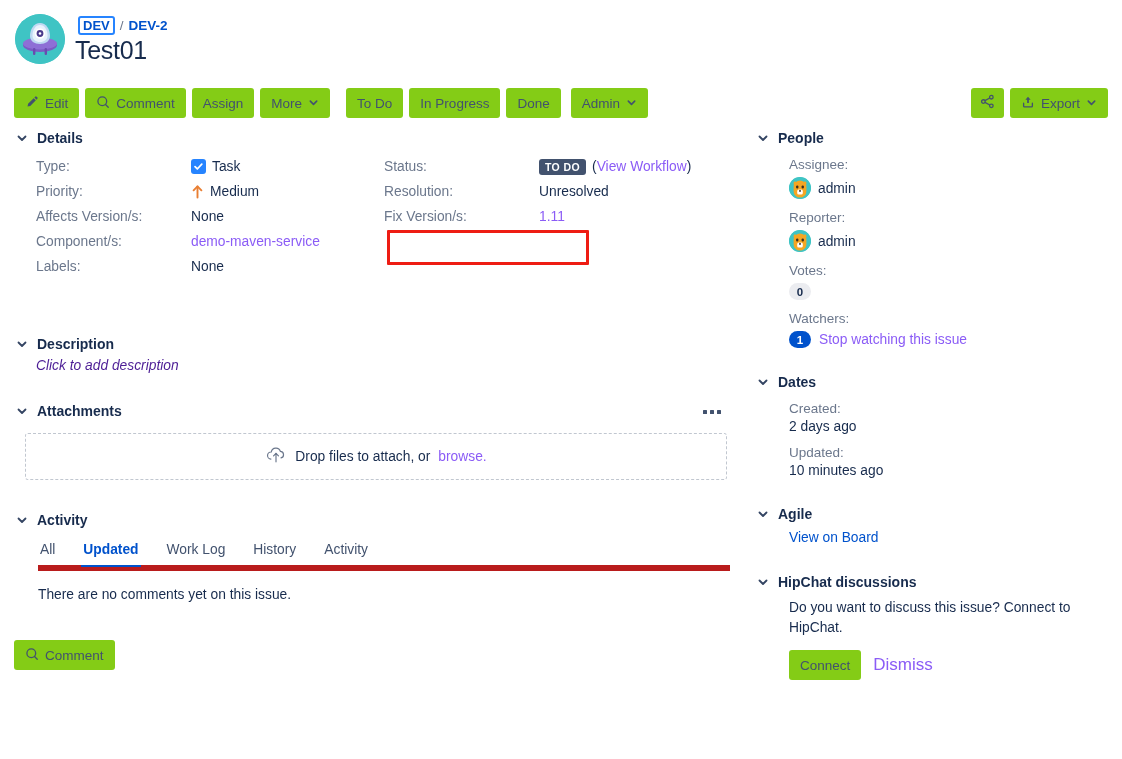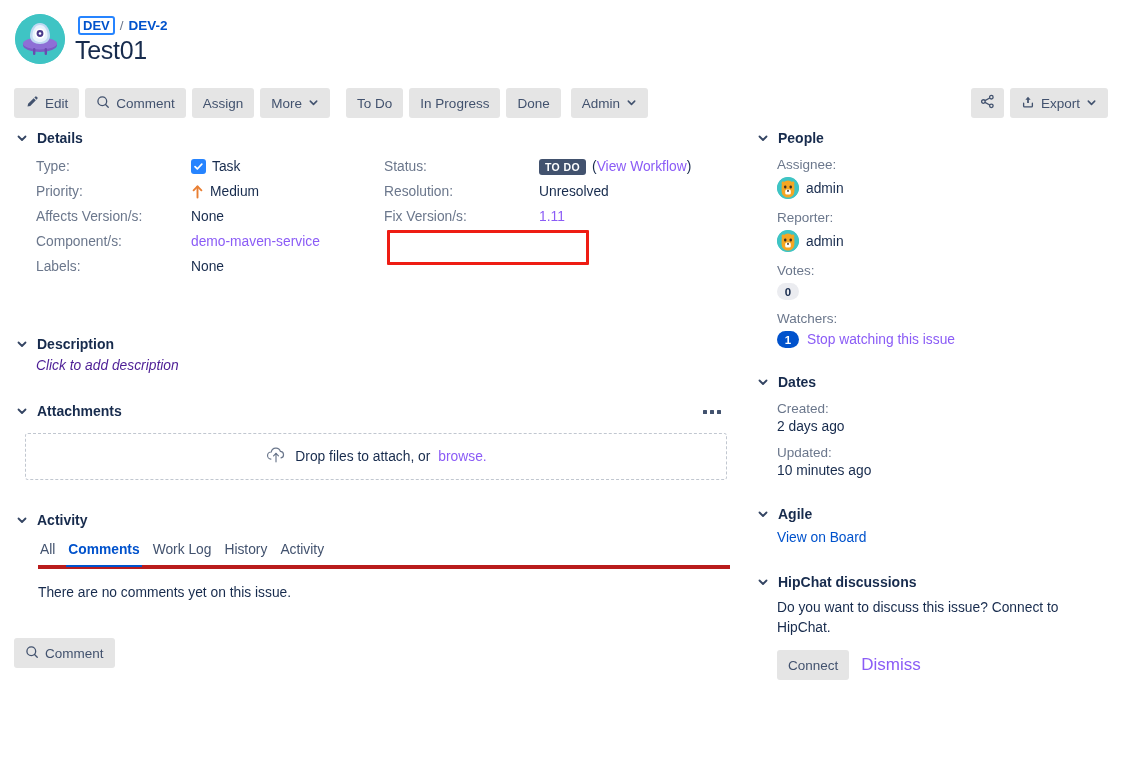--- a/index.html
+++ b/index.html
@@ -37,21 +37,21 @@
   .issue-title {
     position: absolute; left: 75px; top: 36px;
     font-size: 25px; font-weight: 400; color: #172B4D;
     letter-spacing: -0.3px;
   }
 
   
   .toolbar { position: absolute; left: 14px; top: 88px; display: flex; align-items: center; gap: 6px; }
   .toolbar-right { position: absolute; right: 14px; top: 88px; display: flex; align-items: center; gap: 6px; }
   .btn {
-    background: #e5e5e5; border: none; border-radius: 3px;
+    background: #84cc16; border: none; border-radius: 3px;
     height: 30px; padding: 0 11px;
     font-family: "Liberation Sans", sans-serif;
     font-size: 13.5px; color: #42526E; font-weight: 400;
     display: inline-flex; align-items: center; gap: 6px;
     cursor: pointer; white-space: nowrap;
   }
   .btn.icononly { padding: 0 9px; }
   .btn-group { display: flex; gap: 6px; margin-left: 10px; }
   .chev { display: inline-block; }
 
@@ -111,33 +111,33 @@
   .dots { display: flex; gap: 3px; padding: 6px; border-radius: 3px; cursor: pointer; }
   .dots i { width: 4px; height: 4px; background: #42526E; border-radius: 0.5px; display: block; }
   .dropzone {
     margin: 12px 0 0 11px; width: 702px; height: 47px;
     border: 1px dashed #C1C7D0; border-radius: 3px;
     display: flex; align-items: center; justify-content: center; gap: 8px;
     font-size: 13.8px; color: #172B4D; cursor: pointer;
   }
 
   
-  .tabs { display: flex; align-items: flex-end; gap: 9px; margin: 10px 0 0 24px; width: 692px;
-          border-bottom: 4px solid #b91c1c; }
+  .tabs { display: flex; align-items: flex-end; gap: 24px; margin: 10px 0 0 24px; width: 692px;
+          border-bottom: 6px solid #b91c1c; }
   .tab {
     font-size: 13.8px; color: #42526E; padding: 2px 2px 8px 2px;
     cursor: pointer; position: relative; top: 2px; border-bottom: 2px solid transparent;
   }
   .tab.active { color: #0052CC; font-weight: 700; border-bottom-color: #0052CC; }
   .no-comments { margin: 16px 0 0 24px; font-size: 13.8px; color: #172B4D; }
   .comment-btn-wrap { margin: 38px 0 0 0; }
 
   
   .rsec { margin-bottom: 4px; }
-  .rbody { margin-left: 22px; }
+  .rbody { margin-left: 34px; }
   .rlabel { color: #6B778C; font-size: 13.5px; margin-top: 11px; }
   .ruser { display: flex; align-items: center; gap: 7px; margin-top: 5px; font-size: 13.8px; color: #172B4D; }
   .avatar-sm {
     width: 22px; height: 22px; border-radius: 50%; flex: none;
     background: #3FC4C4; overflow: hidden; position: relative;
   }
   .badge-gray {
     display: inline-flex; align-items: center; justify-content: center;
     background: #EBECF0; color: #172B4D; font-size: 11.5px; font-weight: 700;
     border-radius: 10px; min-width: 22px; height: 17px; padding: 0 7px; margin-top: 5px;
@@ -389,21 +389,21 @@
         <span class="twisty">
           <svg width="12" height="12" viewBox="0 0 12 12">
               <path d="M2.5 4.5 L6 8 L9.5 4.5" fill="none" stroke="#344563" stroke-width="1.8" stroke-linecap="round" stroke-linejoin="round"></path>
             </svg>
         </span>
         <span>Activity</span>
       </div>
 
       <div class="tabs">
         <div class="tab">All</div>
-        <div class="tab active">Comments</div>
+        <div class="tab active">Updated</div>
         <div class="tab">Work Log</div>
         <div class="tab">History</div>
         <div class="tab">Activity</div>
       </div>
 
       <div class="no-comments">There are no comments yet on this issue.</div>
 
       <div class="comment-btn-wrap">
         <button class="btn">
           <span>

